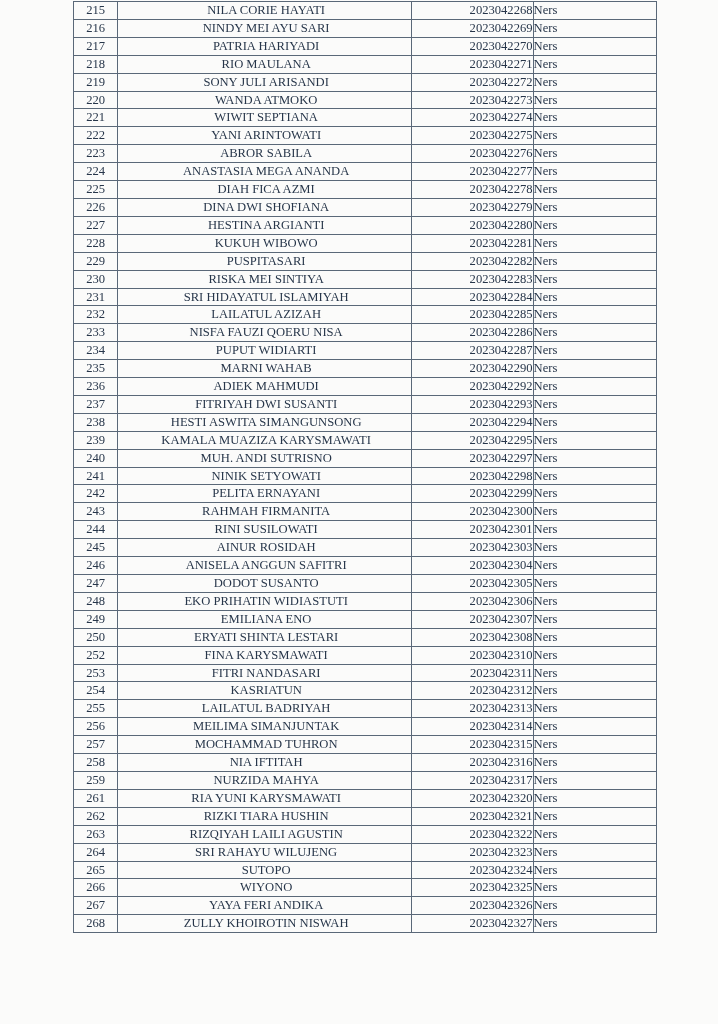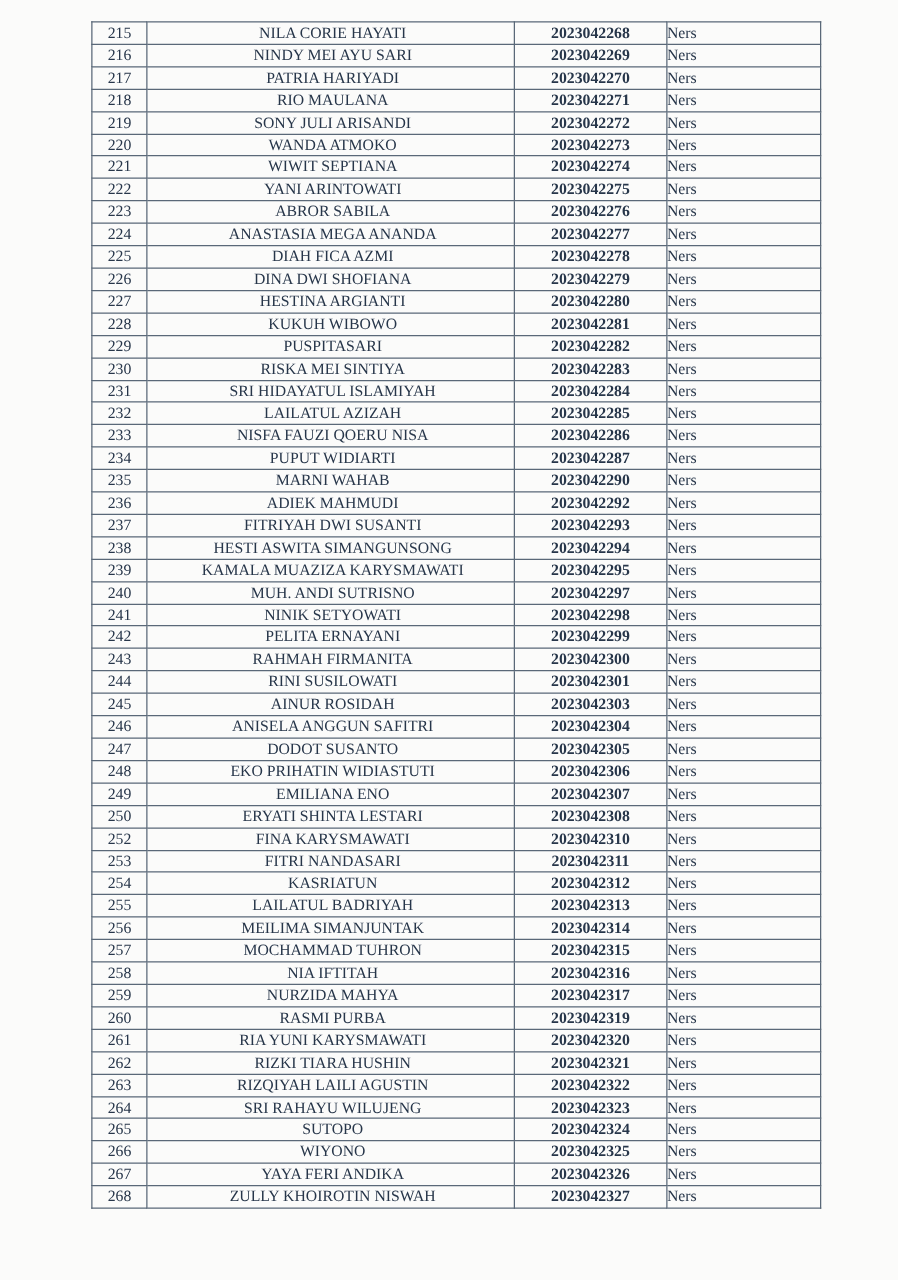--- a/index.html
+++ b/index.html
@@ -7,39 +7,39 @@
       width: 718px; height: 1024px;
       background: #fbfbfa;
       position: relative;
       overflow: hidden;
       font-family: "Liberation Serif", serif;
       color: #2a3545;
     }
     .page-table {
       position: absolute;
       left: 73px;
-      top: 17px;
+      top: 1px;
       width: 584px;
       border-collapse: collapse;
       table-layout: fixed;
       border: 1.5px solid #4c5a6a;
     }
     .page-table td {
       border: 1px solid #5a6878;
       height: 16.9px;
       padding: 0;
       font-size: 12.6px;
       line-height: 16.9px;
       white-space: nowrap;
       overflow: hidden;
       color: #27364a;
     }
     .col-no { width: 44px; text-align: center; }
     .col-name { width: 293px; text-align: center; padding-left: 3px !important; }
-    .col-nim { width: 121px; text-align: center; font-weight: bold; }
+    .col-nim { width: 121px; text-align: right; }
     .col-prodi { width: 123px; }
   </style>
 </head>
 <body>
 
 <table class="page-table">
   <colgroup>
     <col class="col-no">
     <col class="col-name">
     <col class="col-nim">
@@ -304,26 +304,20 @@
         <td class="col-nim">2023042316</td>
         <td class="col-prodi">Ners</td>
       </tr>
       <tr>
         <td class="col-no">259</td>
         <td class="col-name">NURZIDA MAHYA</td>
         <td class="col-nim">2023042317</td>
         <td class="col-prodi">Ners</td>
       </tr>
       <tr>
-        <td class="col-no">260</td>
-        <td class="col-name">RASMI PURBA</td>
-        <td class="col-nim">2023042319</td>
-        <td class="col-prodi">Ners</td>
-      </tr>
-      <tr>
         <td class="col-no">261</td>
         <td class="col-name">RIA YUNI KARYSMAWATI</td>
         <td class="col-nim">2023042320</td>
         <td class="col-prodi">Ners</td>
       </tr>
       <tr>
         <td class="col-no">262</td>
         <td class="col-name">RIZKI TIARA HUSHIN</td>
         <td class="col-nim">2023042321</td>
         <td class="col-prodi">Ners</td>

